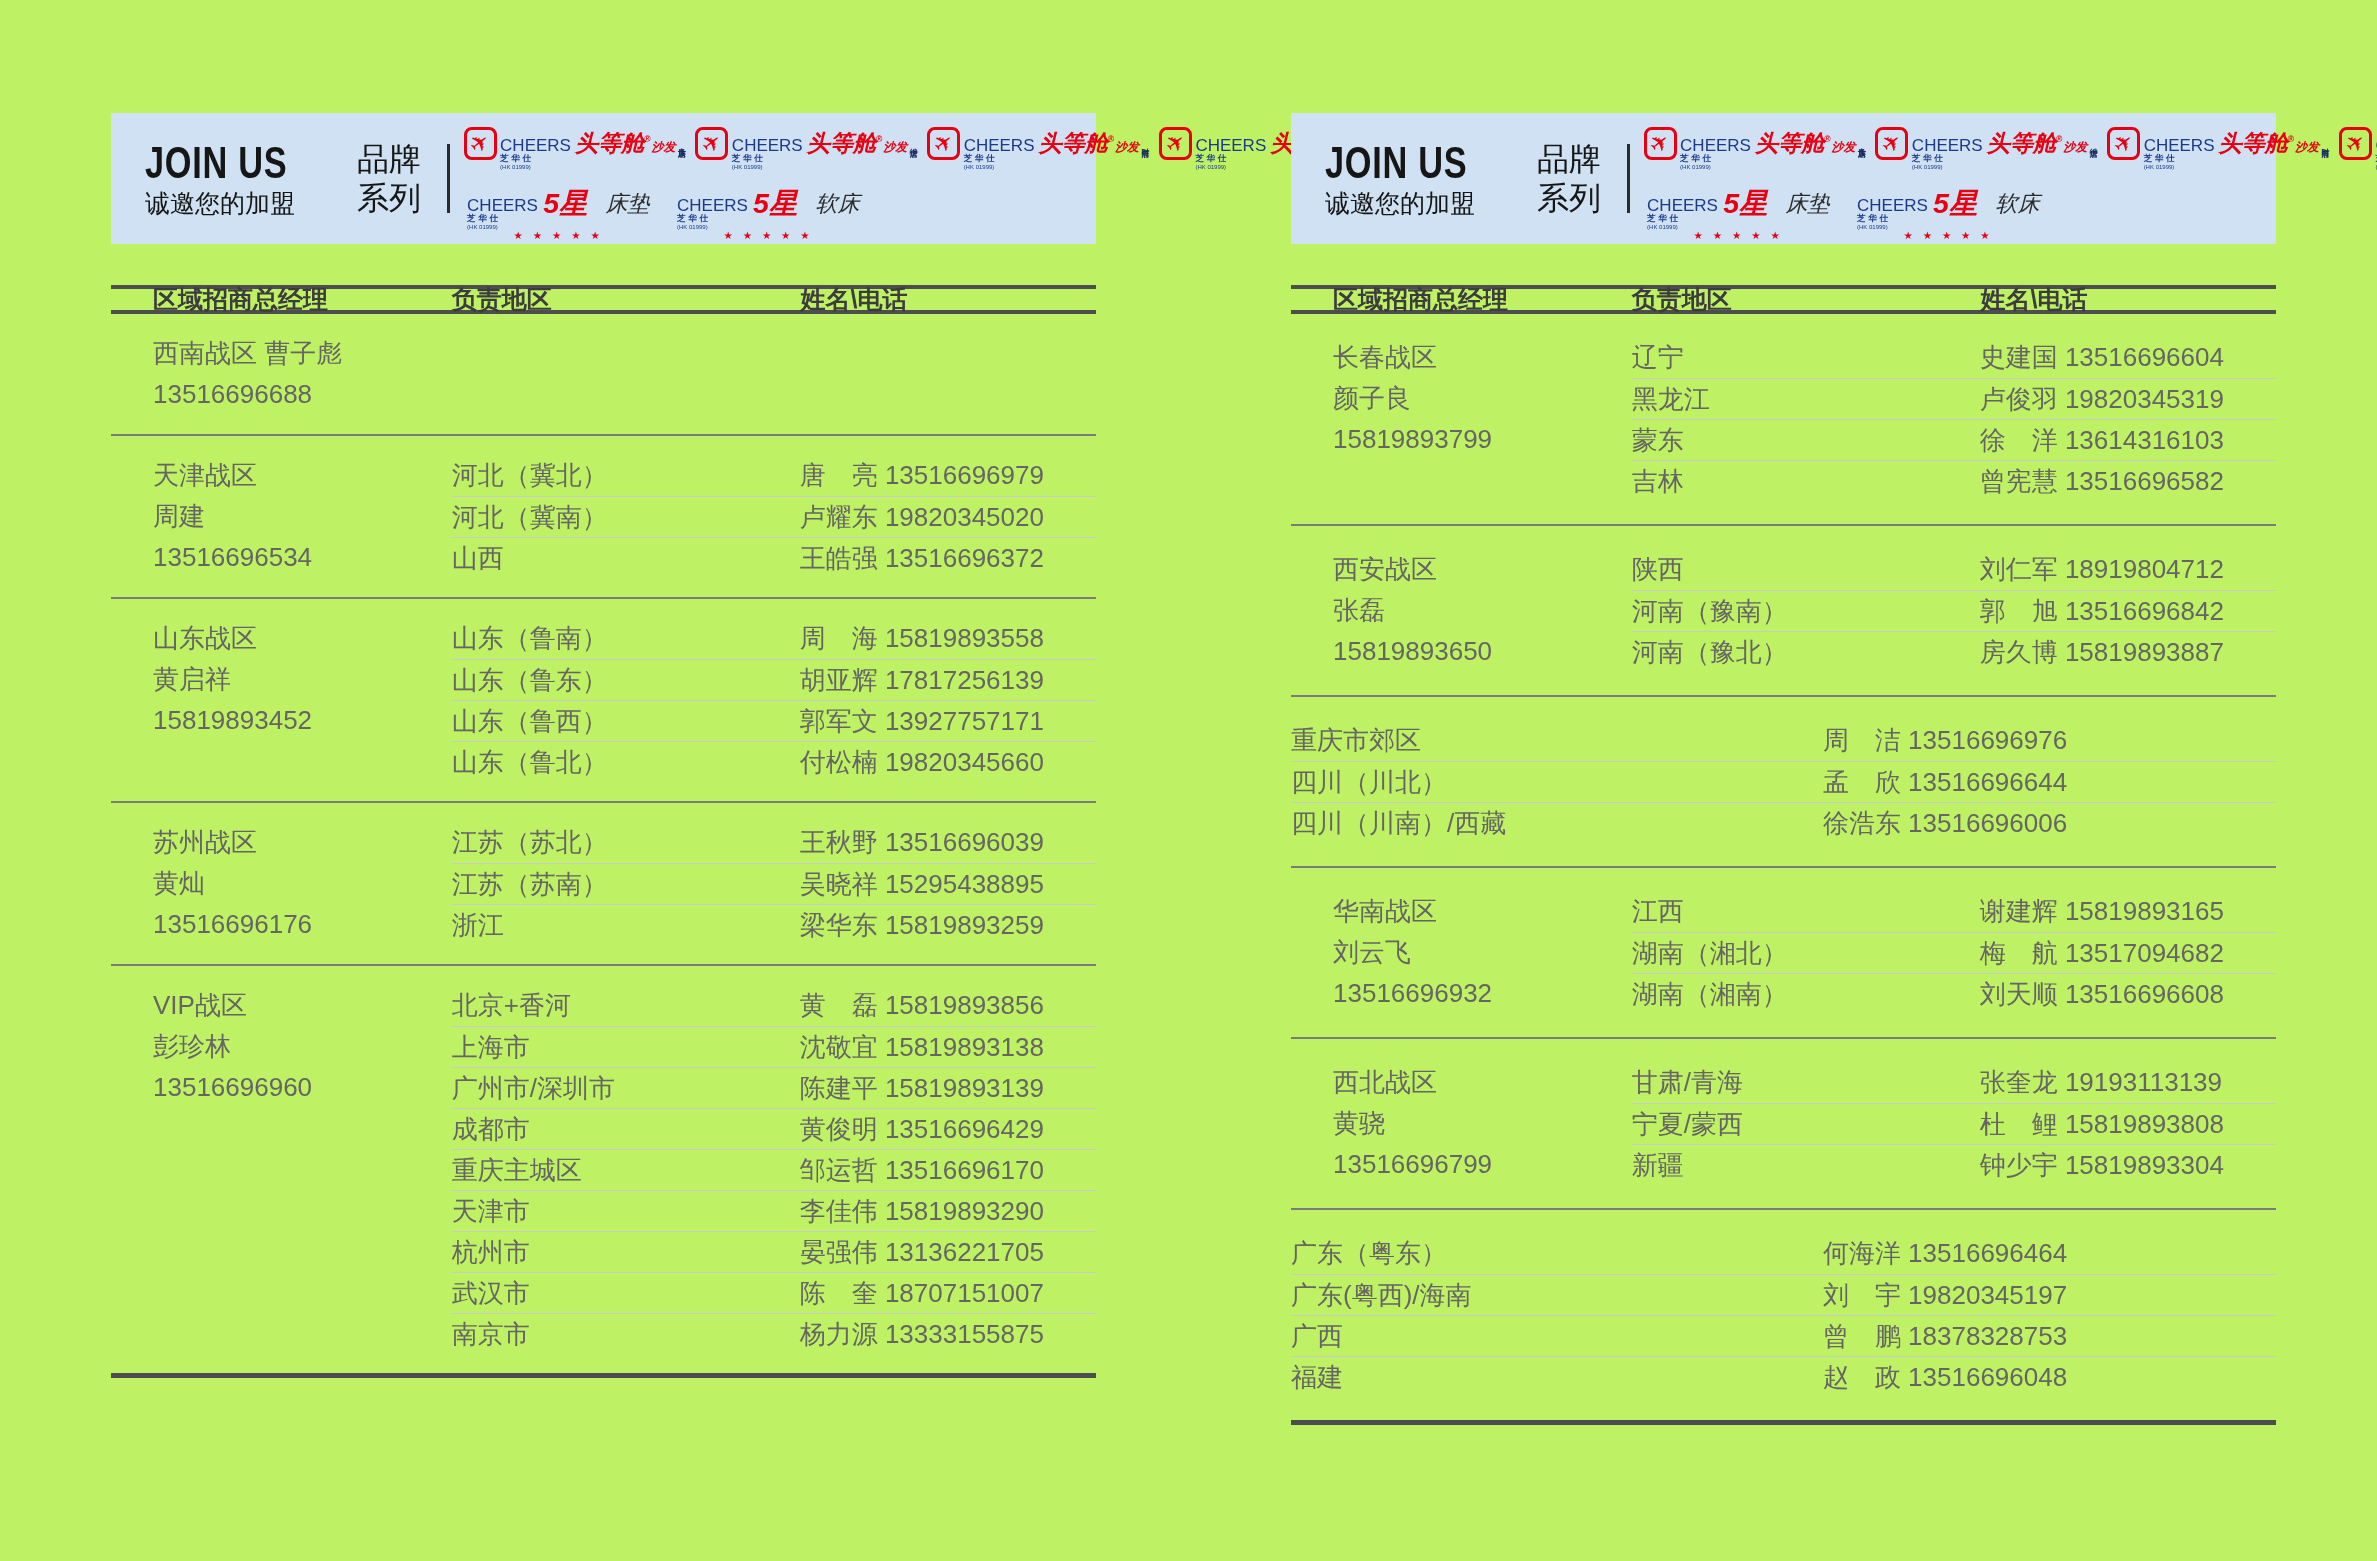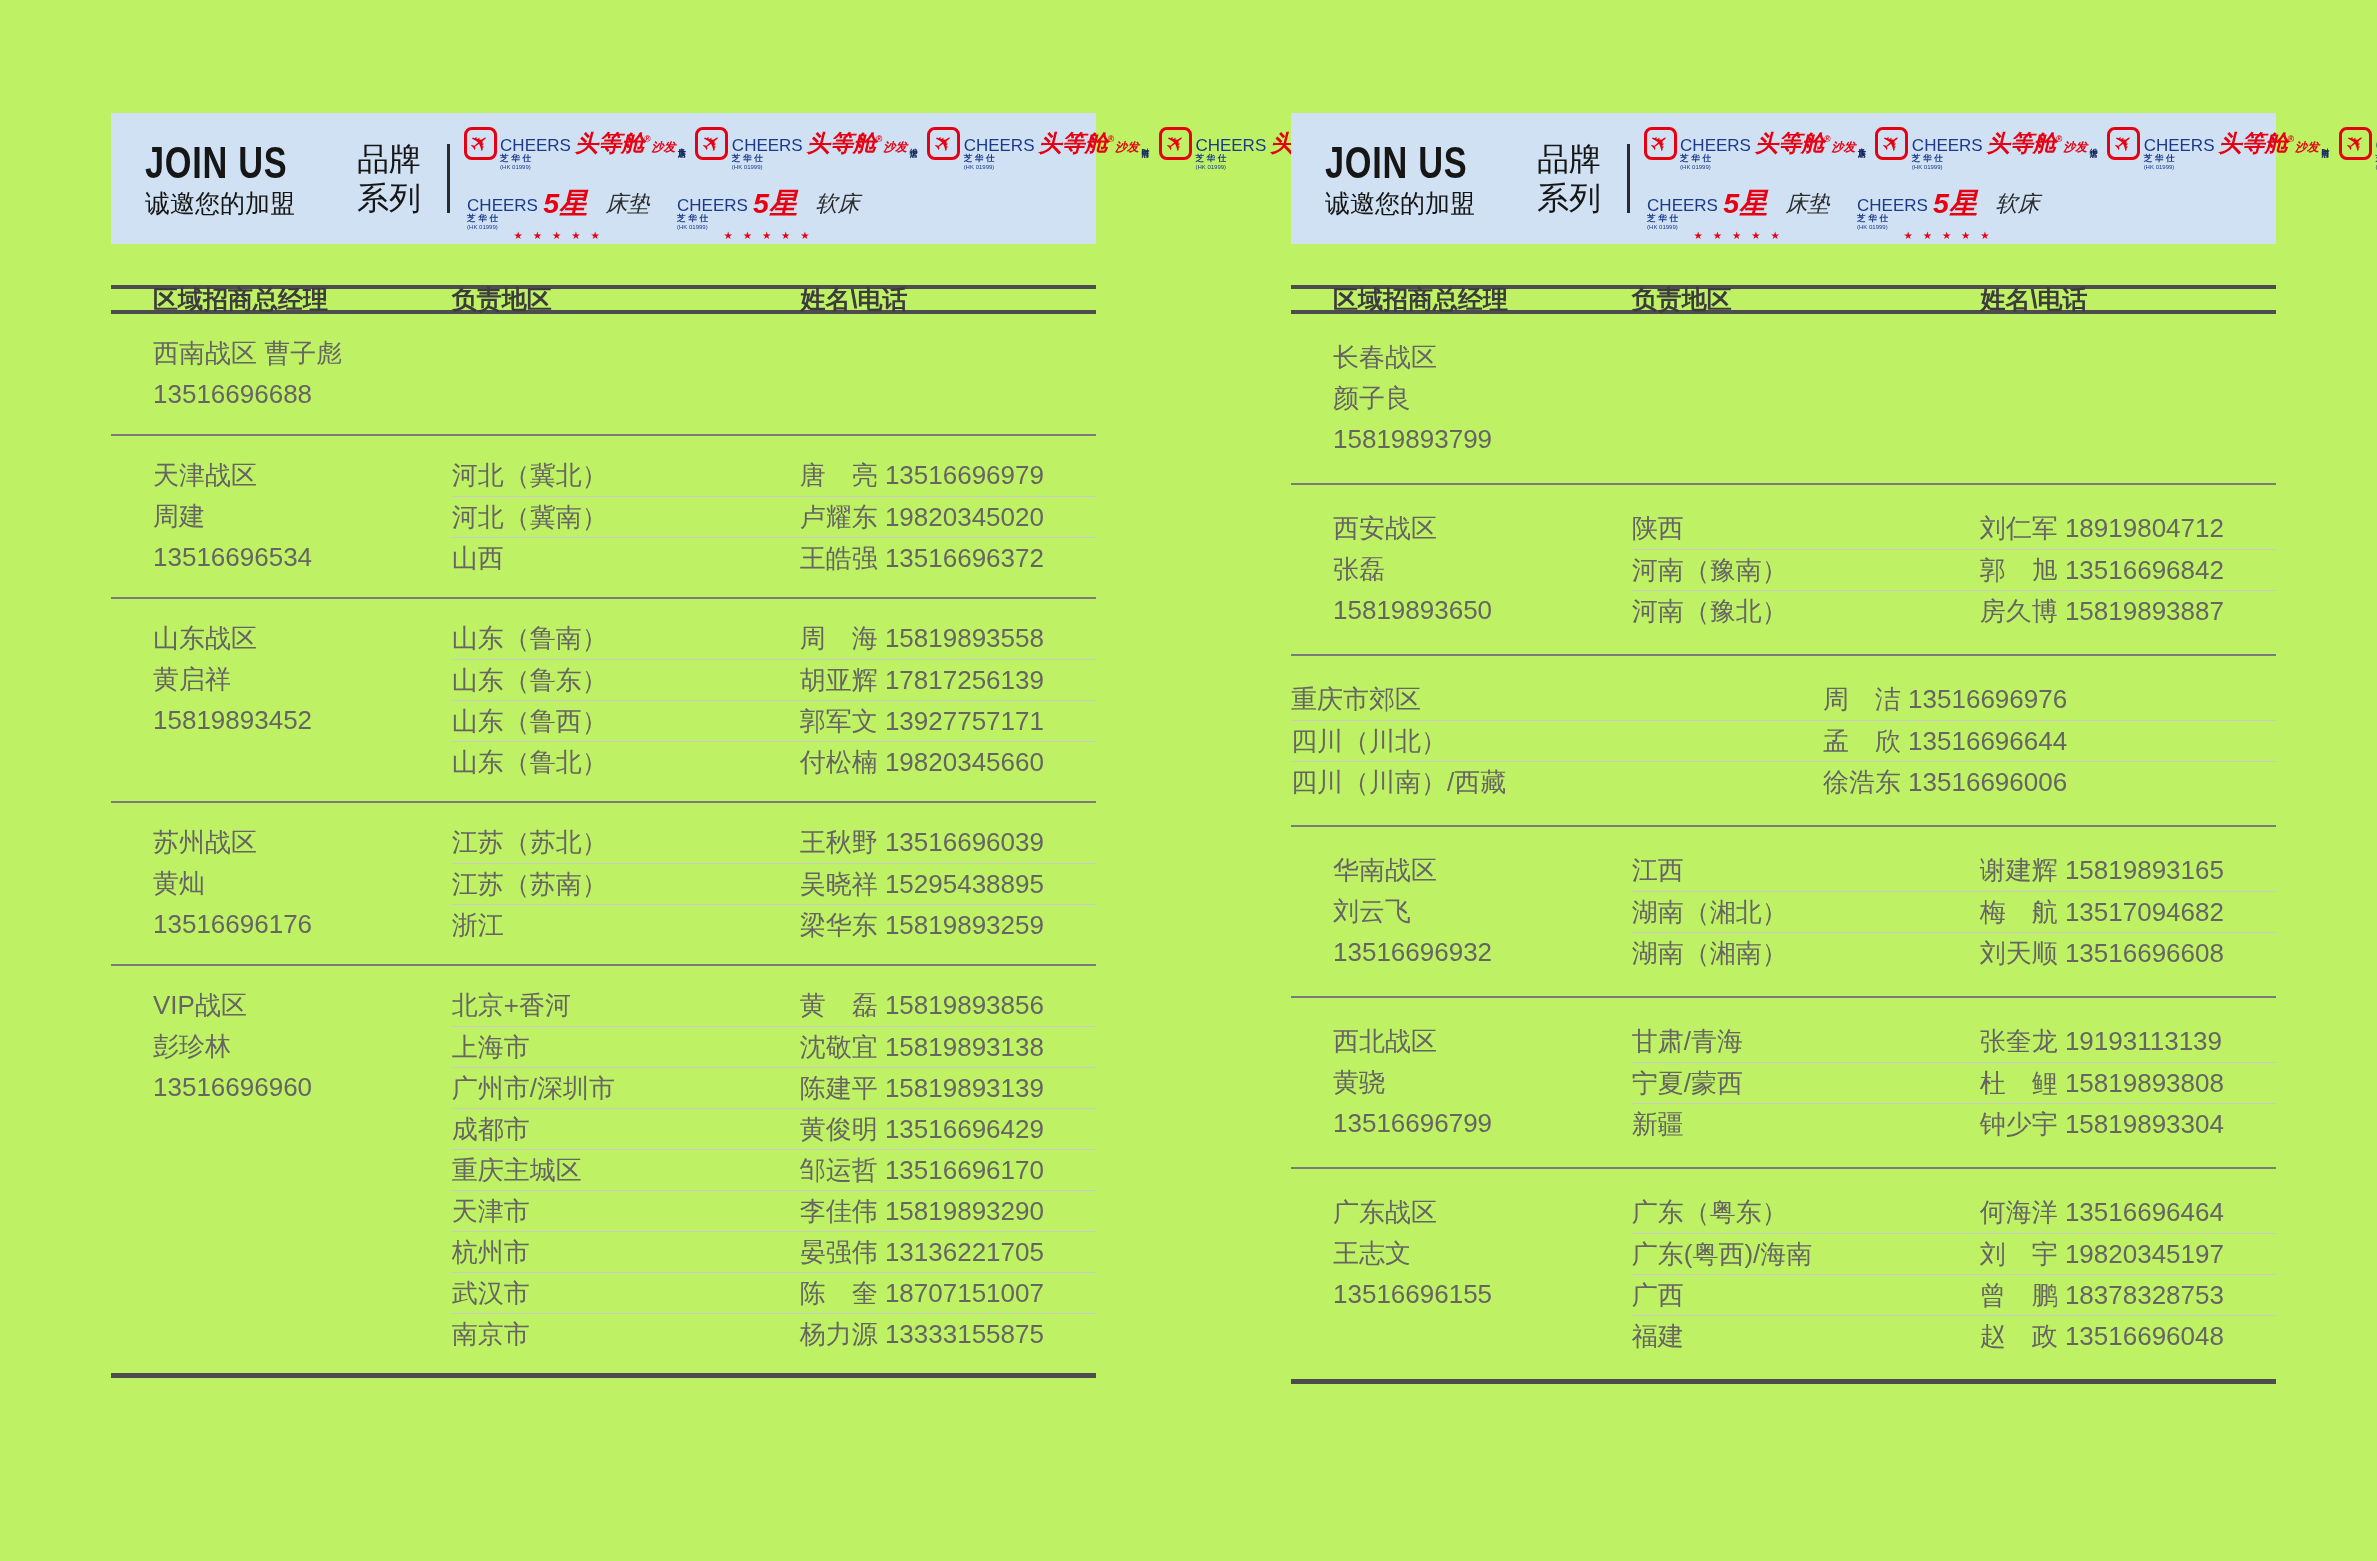--- a/index.html
+++ b/index.html
@@ -382,20 +382,38 @@
         <div class="th c2">负责地区</div>
         <div class="th c3">姓名\电话</div>
       </div>
       <div class="groups">
             <div class="group">
               <div class="mcol">
                 <div class="mline">长春战区</div>
                 <div class="mline">颜子良</div>
                 <div class="mline">15819893799</div>
               </div>
+              <div class="rows">
+                <div class="rrow">
+                  <div class="region">辽宁</div>
+                  <div class="contact">史建国 13516696604</div>
+                </div>
+                <div class="rrow">
+                  <div class="region">黑龙江</div>
+                  <div class="contact">卢俊羽 19820345319</div>
+                </div>
+                <div class="rrow">
+                  <div class="region">蒙东</div>
+                  <div class="contact">徐　洋 13614316103</div>
+                </div>
+                <div class="rrow">
+                  <div class="region">吉林</div>
+                  <div class="contact">曾宪慧 13516696582</div>
+                </div>
+              </div>
             </div>
             <div class="group">
               <div class="mcol">
                 <div class="mline">西安战区</div>
                 <div class="mline">张磊</div>
                 <div class="mline">15819893650</div>
               </div>
               <div class="rows">
                 <div class="rrow">
                   <div class="region">陕西</div>
@@ -463,25 +481,20 @@
                   <div class="region">宁夏/蒙西</div>
                   <div class="contact">杜　鲤 15819893808</div>
                 </div>
                 <div class="rrow">
                   <div class="region">新疆</div>
                   <div class="contact">钟少宇 15819893304</div>
                 </div>
               </div>
             </div>
             <div class="group">
-              <div class="mcol">
-                <div class="mline">广东战区</div>
-                <div class="mline">王志文</div>
-                <div class="mline">13516696155</div>
-              </div>
               <div class="rows">
                 <div class="rrow">
                   <div class="region">广东（粤东）</div>
                   <div class="contact">何海洋 13516696464</div>
                 </div>
                 <div class="rrow">
                   <div class="region">广东(粤西)/海南</div>
                   <div class="contact">刘　宇 19820345197</div>
                 </div>
                 <div class="rrow">

